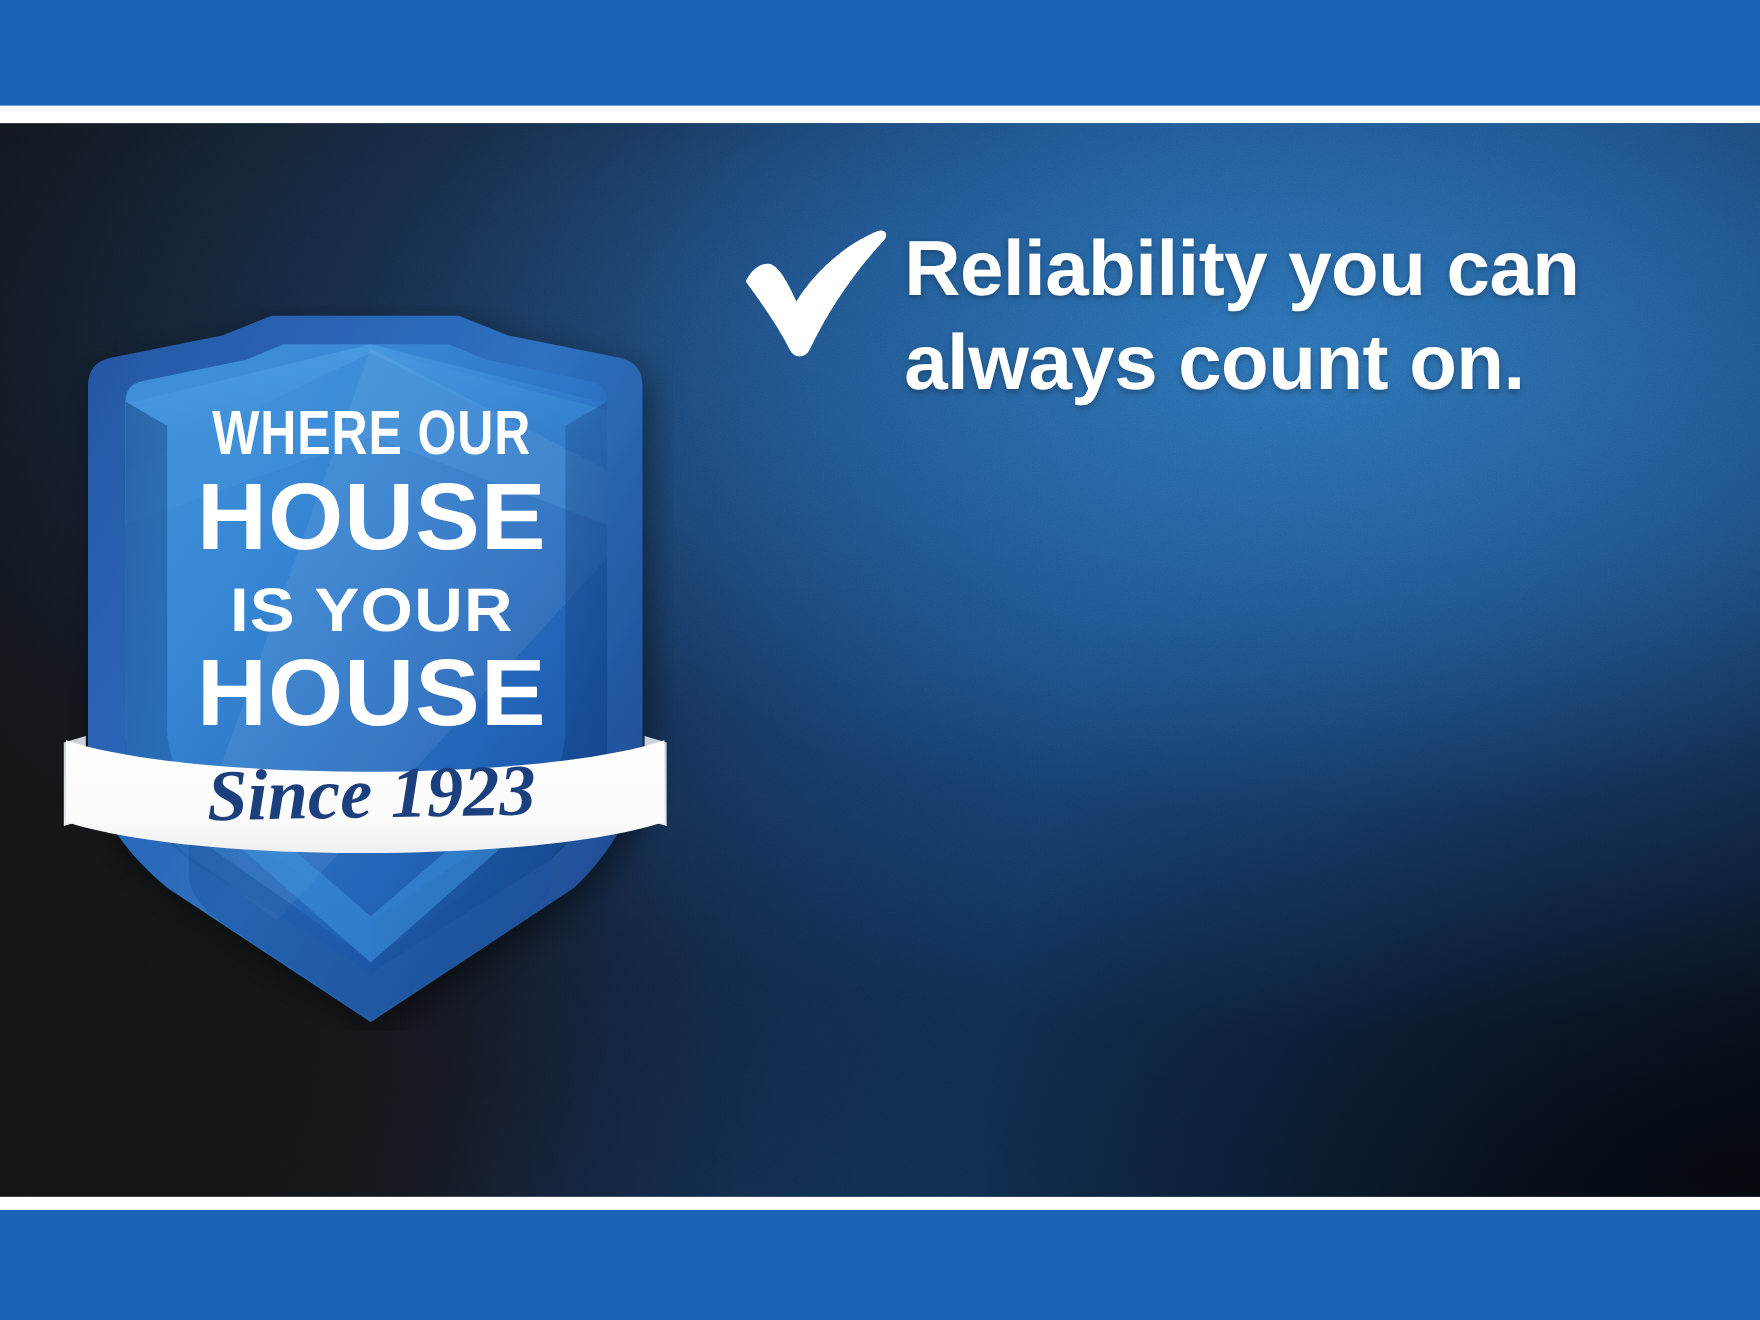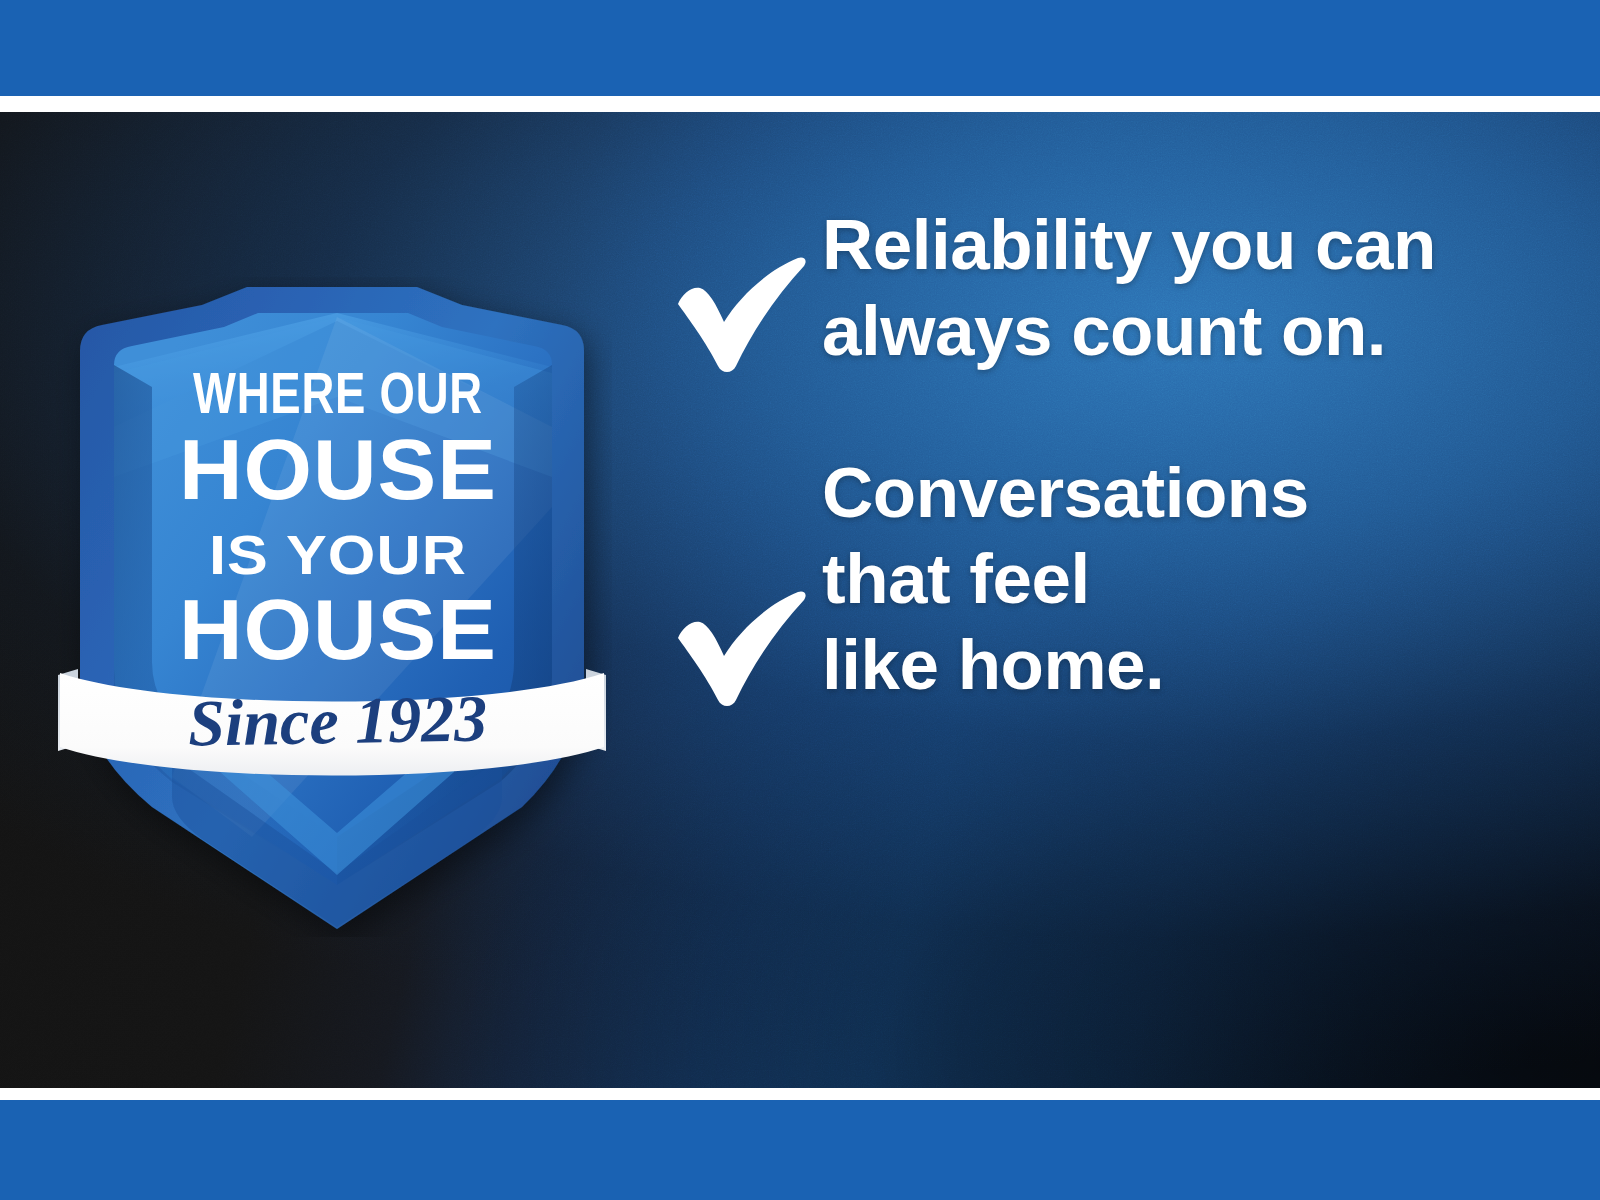--- a/index.html
+++ b/index.html
@@ -91,21 +91,21 @@
   
   #benefits {
     position: absolute;
     left: 672px;
     top: 88px;    
     width: 880px;
   }
   .benefit {
     position: relative;
     display: flex;
-    align-items: flex-end;
+    align-items: flex-start;
     margin-bottom: 74px;
   }
   .benefit:last-child { margin-bottom: 0; }
 
   .check-wrap {
     flex: 0 0 150px;
     padding-top: 8px;
   }
   .check-wrap svg { display: block; width: 140px; height: 118px; }
 
@@ -259,32 +259,19 @@
                      C68,40 96,14 126,2 C132,0 136,4 132,10
                      C104,40 80,76 64,110 C60,118 50,118 46,110
                      C34,86 16,62 6,48 Z" fill="#FFFFFF"></path>
           </svg>
         </div>
         <div class="benefit-text">Reliability you can
 always count on.</div>
       </div>
 
 
-      <div class="benefit b3">
-        <div class="check-wrap">
-          <svg viewBox="0 0 140 118" xmlns="http://www.w3.org/2000/svg" aria-hidden="true">
-            <path d="M6,48 C10,38 20,30 28,32 C36,34 44,48 52,66
-                     C68,40 96,14 126,2 C132,0 136,4 132,10
-                     C104,40 80,76 64,110 C60,118 50,118 46,110
-                     C34,86 16,62 6,48 Z" fill="#FFFFFF"></path>
-          </svg>
-        </div>
-        <div class="benefit-text">Conversations
-that feel
-like home.</div>
-      </div>
 
     </div>
   </div>
 
   <div class="brand-bar bottom"></div>
 
 </div>
 
 </body></html>

